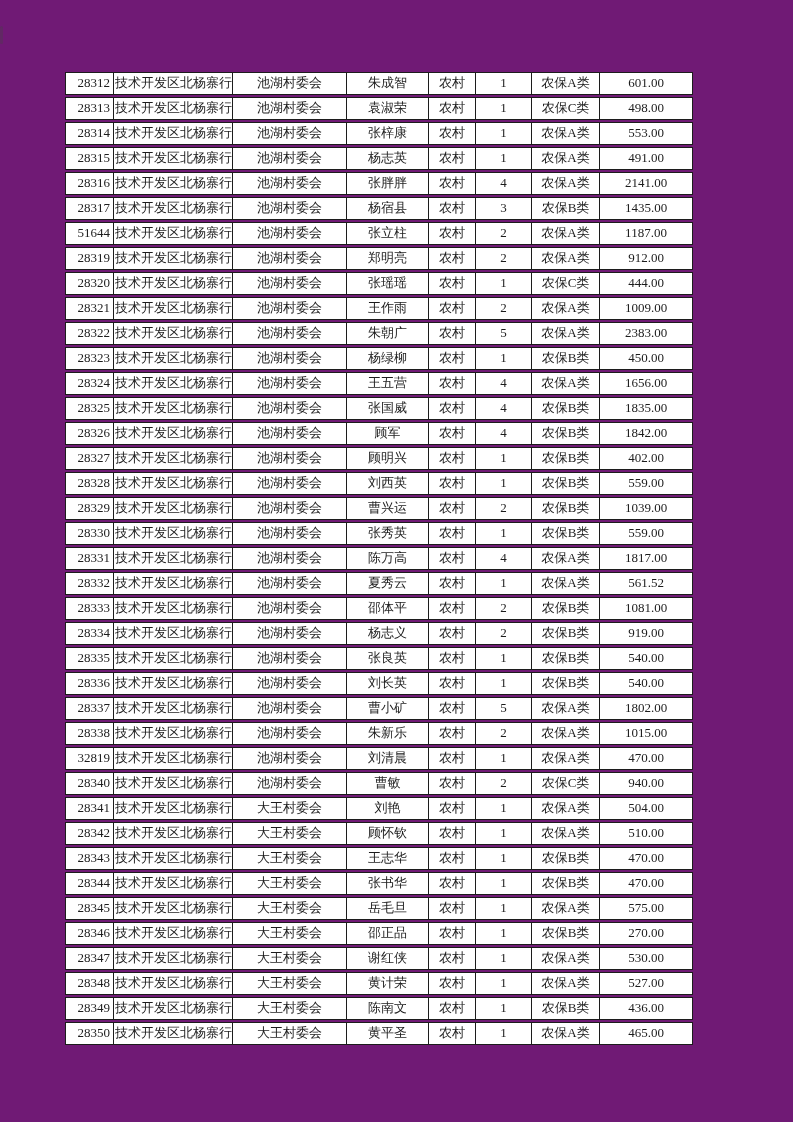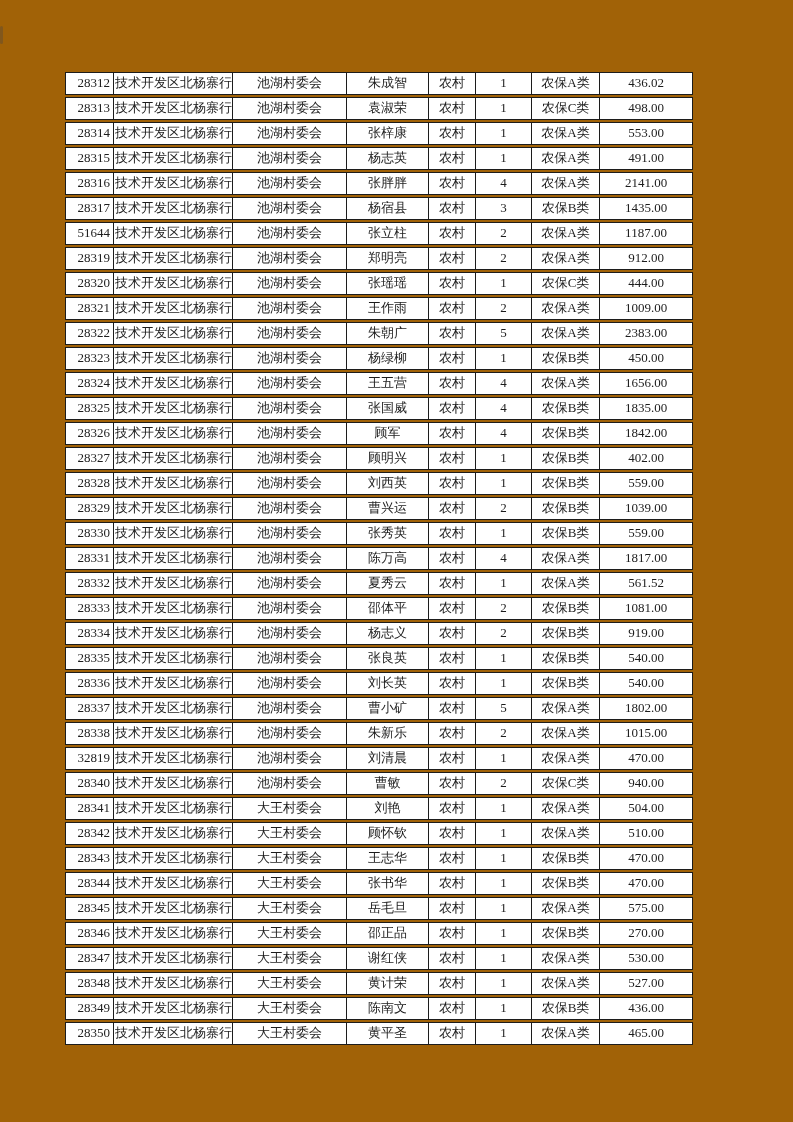--- a/index.html
+++ b/index.html
@@ -4,21 +4,21 @@
 <style>
   html, body {
     margin: 0;
     padding: 0;
     background: #ffffff;
   }
   .page {
     position: relative;
     width: 793px;
     height: 1122px;
-    background: #a16207;
+    background: #701a75;
     overflow: hidden;
     font-family: "Liberation Serif", "DejaVu Serif", serif;
     color: #1c1c1c;
   }
   .scan-artifact {
     position: absolute;
     left: 0;
     top: 26px;
     width: 3px;
     height: 18px;
@@ -67,21 +67,21 @@
   <div class="scan-artifact"></div>
   <div class="table-wrap">
       <div class="t-row">
         <div class="t-cell c0">28312</div>
         <div class="t-cell c1">技术开发区北杨寨行</div>
         <div class="t-cell c2">池湖村委会</div>
         <div class="t-cell c3">朱成智</div>
         <div class="t-cell c4">农村</div>
         <div class="t-cell c5">1</div>
         <div class="t-cell c6">农保A类</div>
-        <div class="t-cell c7">436.02</div>
+        <div class="t-cell c7">601.00</div>
       </div>
       <div class="t-row">
         <div class="t-cell c0">28313</div>
         <div class="t-cell c1">技术开发区北杨寨行</div>
         <div class="t-cell c2">池湖村委会</div>
         <div class="t-cell c3">袁淑荣</div>
         <div class="t-cell c4">农村</div>
         <div class="t-cell c5">1</div>
         <div class="t-cell c6">农保C类</div>
         <div class="t-cell c7">498.00</div>

